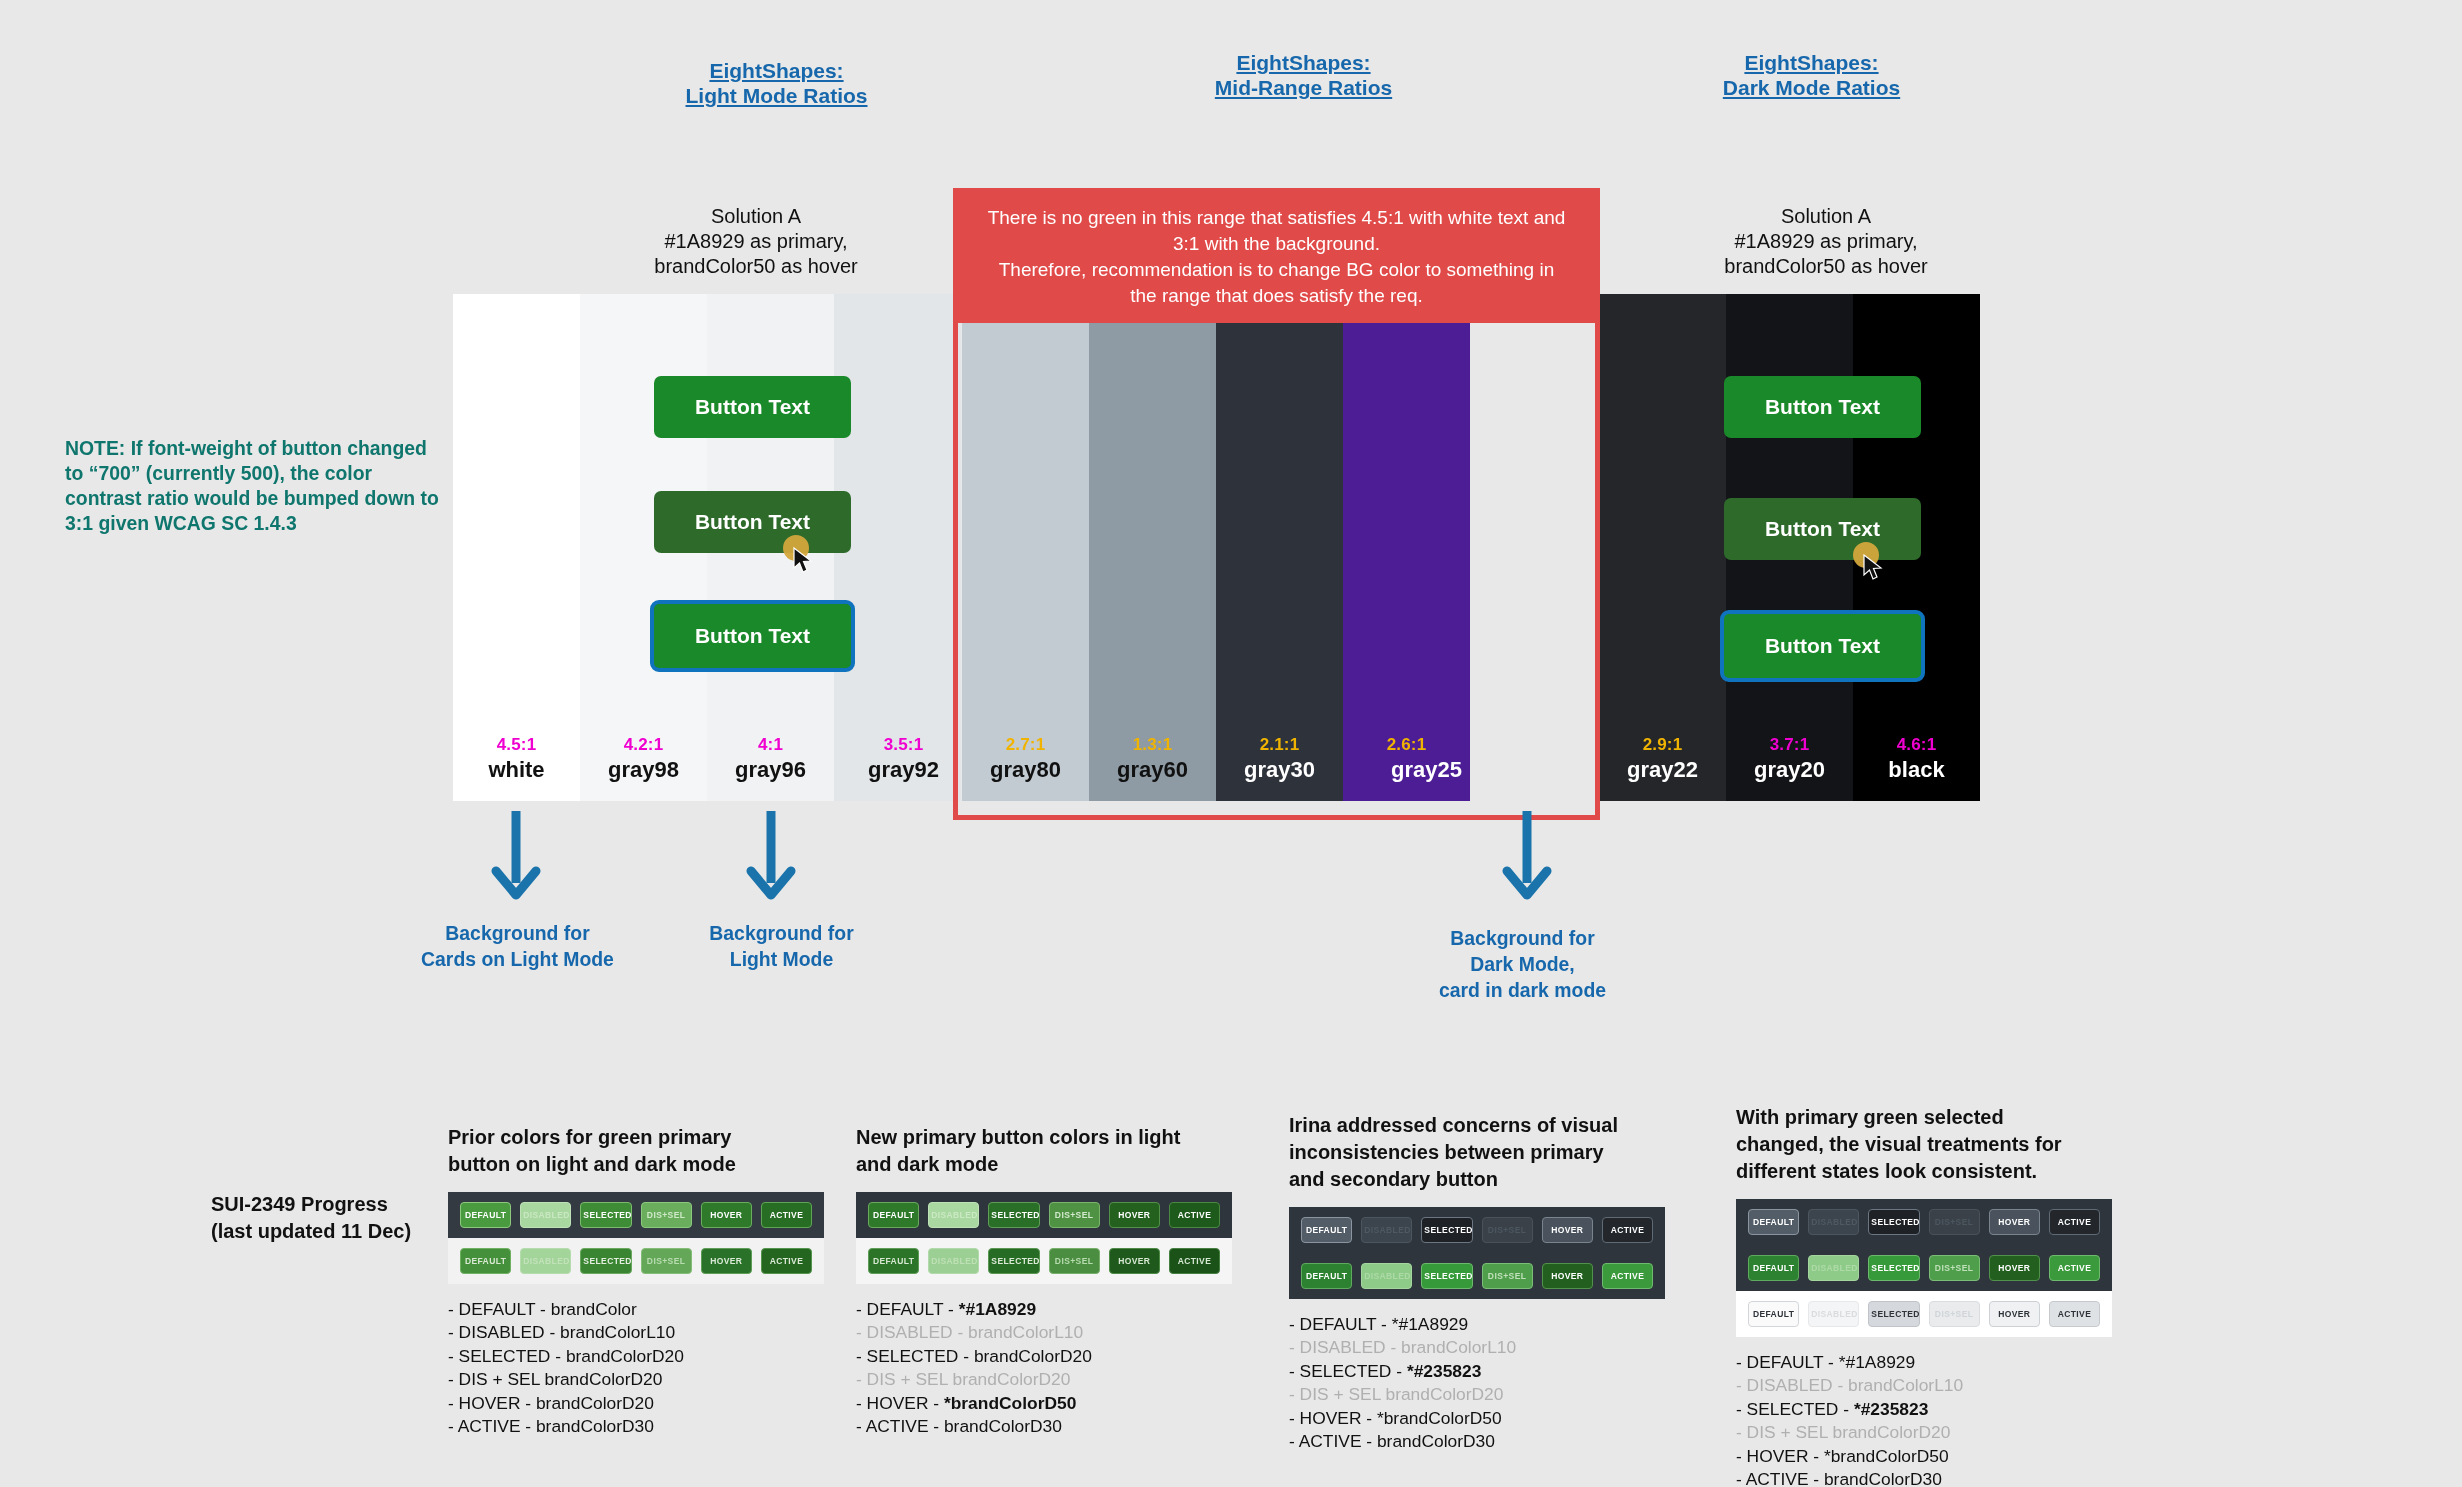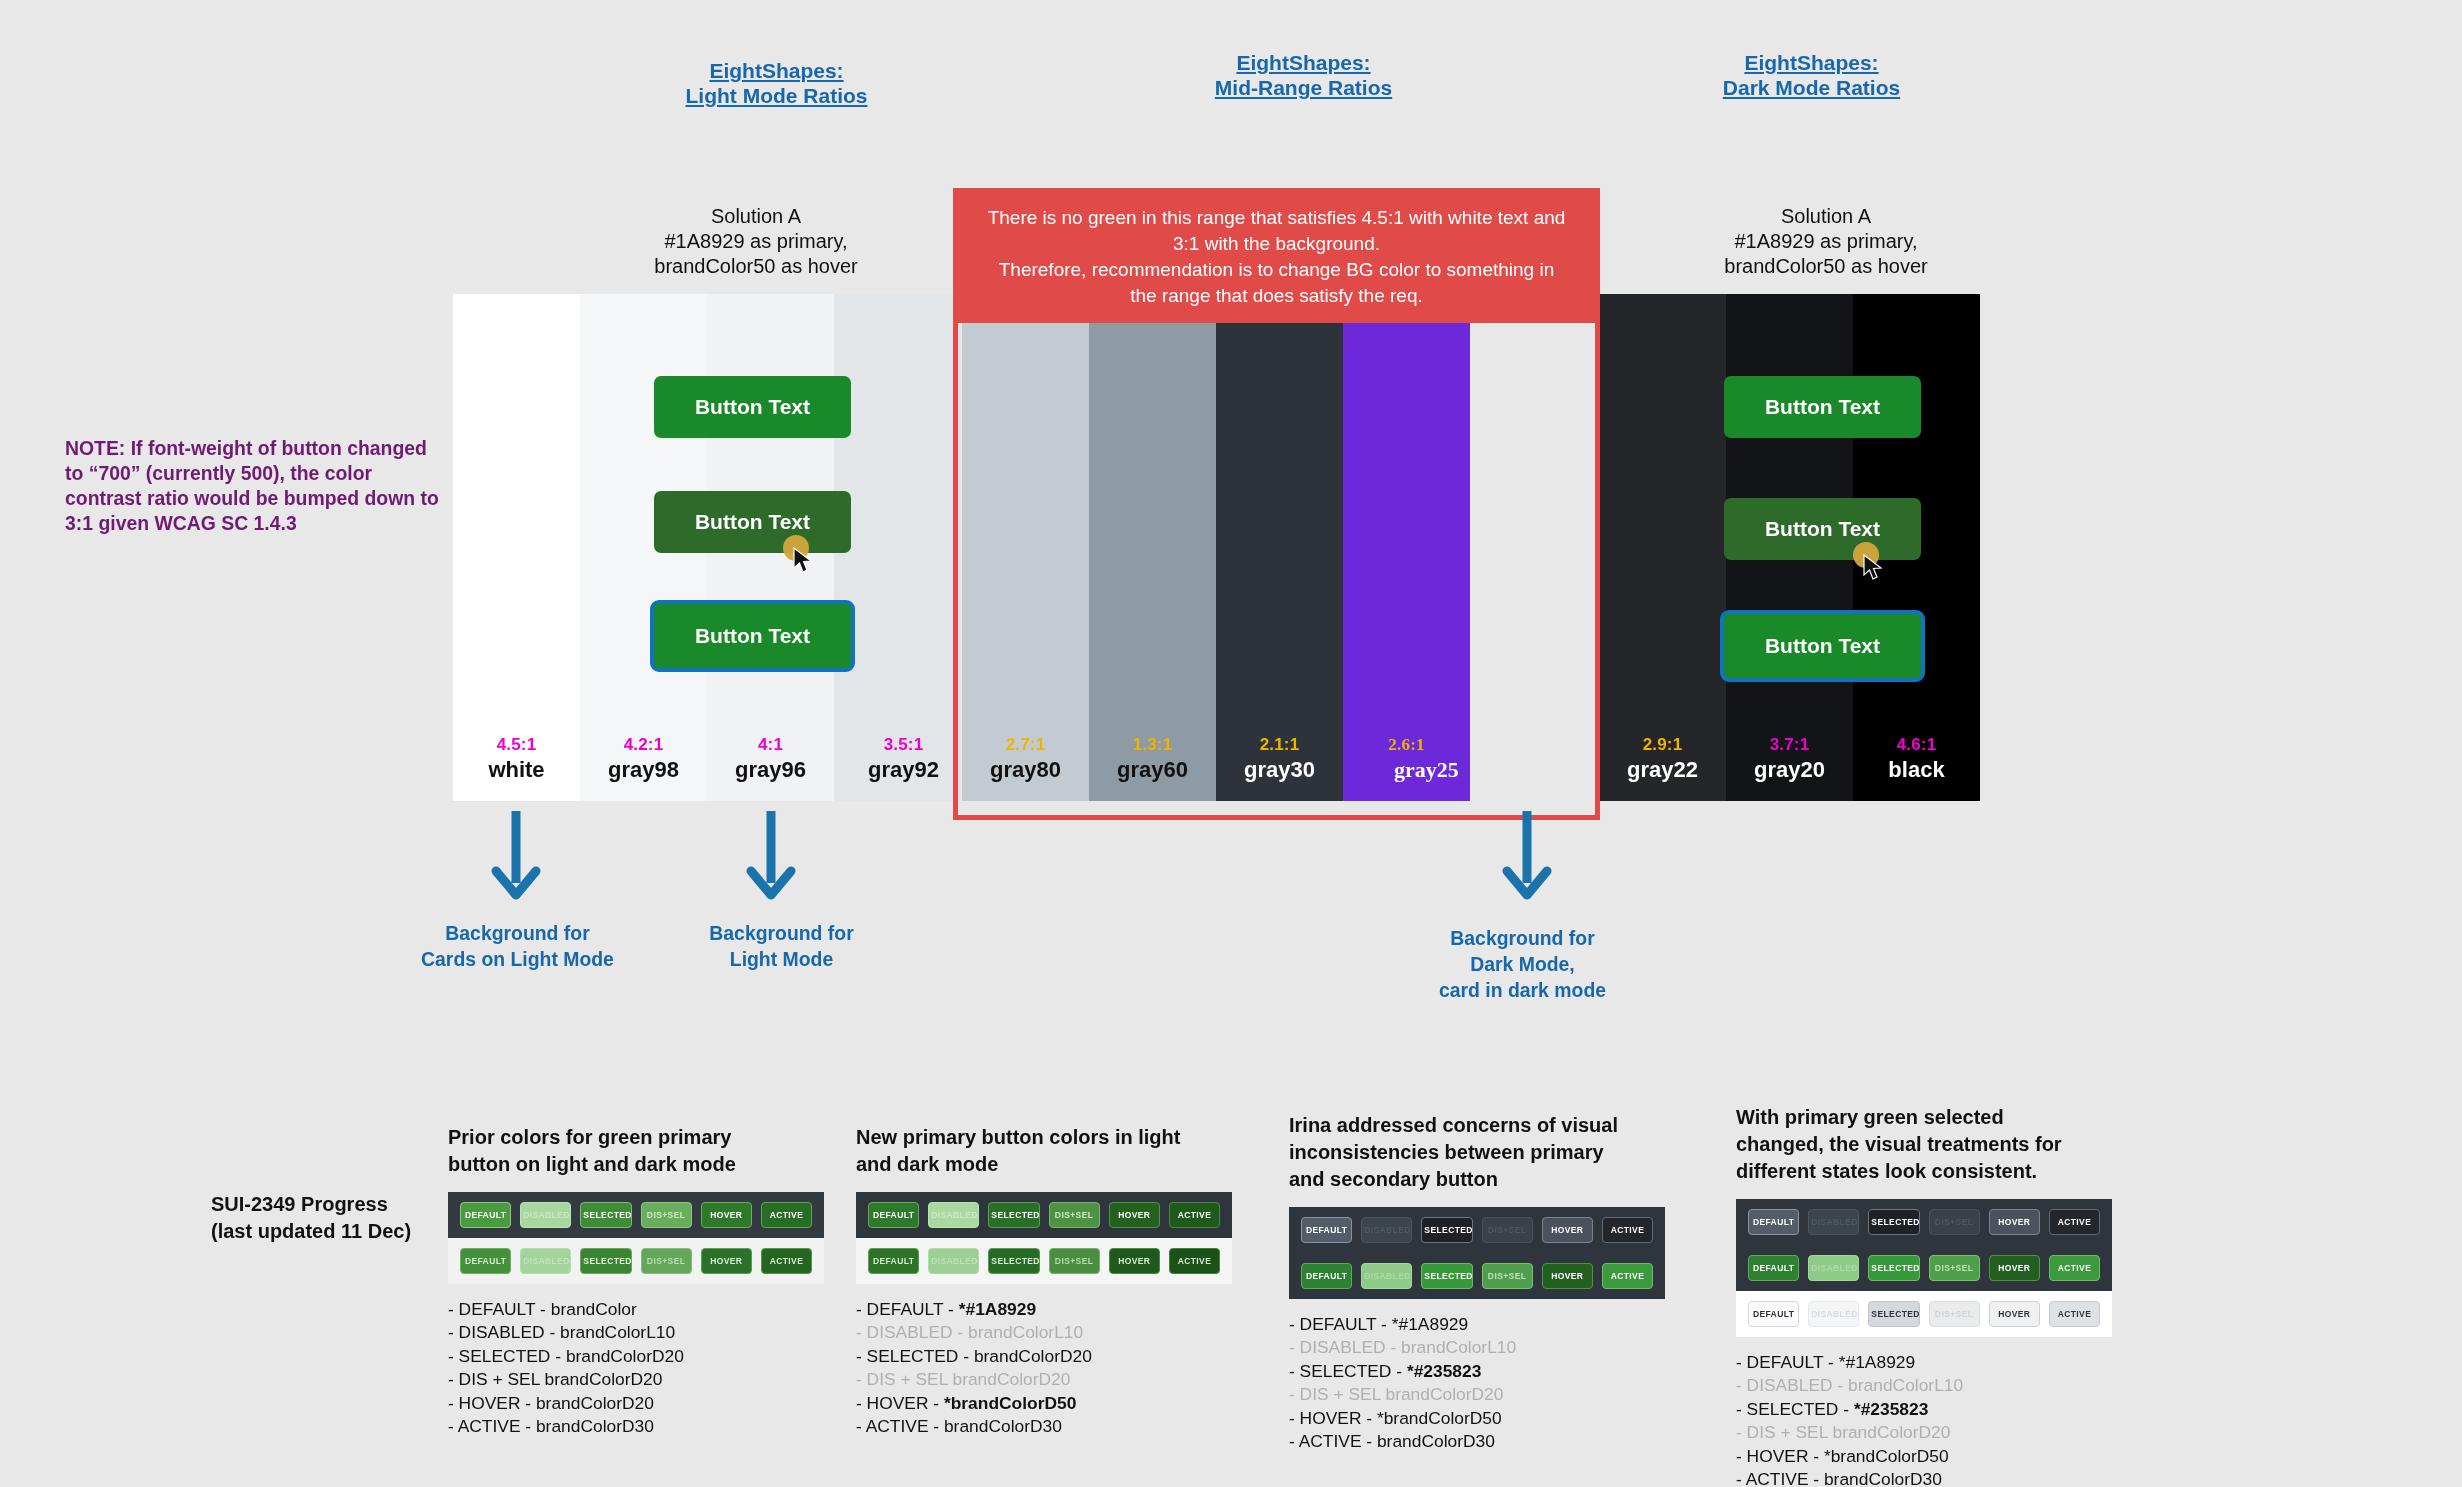--- a/index.html
+++ b/index.html
@@ -34,21 +34,21 @@
     color: #111;
     white-space: pre-line;
   }
 
   
   .note {
     position: absolute;
     font-weight: 700;
     font-size: 19.4px;
     line-height: 25px;
-    color: #701a75;
+    color: #0f766e;
     white-space: pre-line;
     width: 378px;
   }
 
   
   .strip { position: absolute; top: 294px; height: 507px; display: flex; }
   .swatch {
     position: relative;
     height: 100%;
     display: flex;
@@ -206,21 +206,21 @@
         <div class="nm" style="color: rgb(17, 17, 17);">gray80</div>
       </div>
       <div class="swatch" style="width: 127px; background: rgb(142, 154, 164);">
         <div class="ratio" style="color: rgb(240, 180, 0);">1.3:1</div>
         <div class="nm" style="color: rgb(17, 17, 17);">gray60</div>
       </div>
       <div class="swatch" style="width: 127px; background: rgb(46, 51, 59);">
         <div class="ratio" style="color: rgb(240, 180, 0);">2.1:1</div>
         <div class="nm" style="color: rgb(255, 255, 255);">gray30</div>
       </div>
-      <div class="swatch" style="width: 127px; background: #6d28d9; font-family: Liberation Serif, serif;">
+      <div class="swatch" style="width: 127px; background: #4c1d95;">
         <div class="ratio" style="color: rgb(240, 180, 0);">2.6:1</div>
         <div class="nm" style="color: rgb(255, 255, 255); margin-left: 40px;">gray25</div>
       </div>
     </div>
   <div class="strip" id="strip-dark" style="left:1599px;">
       <div class="swatch" style="width: 127px; background: rgb(36, 38, 42);">
         <div class="ratio" style="color: rgb(240, 180, 0);">2.9:1</div>
         <div class="nm" style="color: rgb(255, 255, 255);">gray22</div>
       </div>
       <div class="swatch" style="width: 127px; background: rgb(19, 20, 23);">

